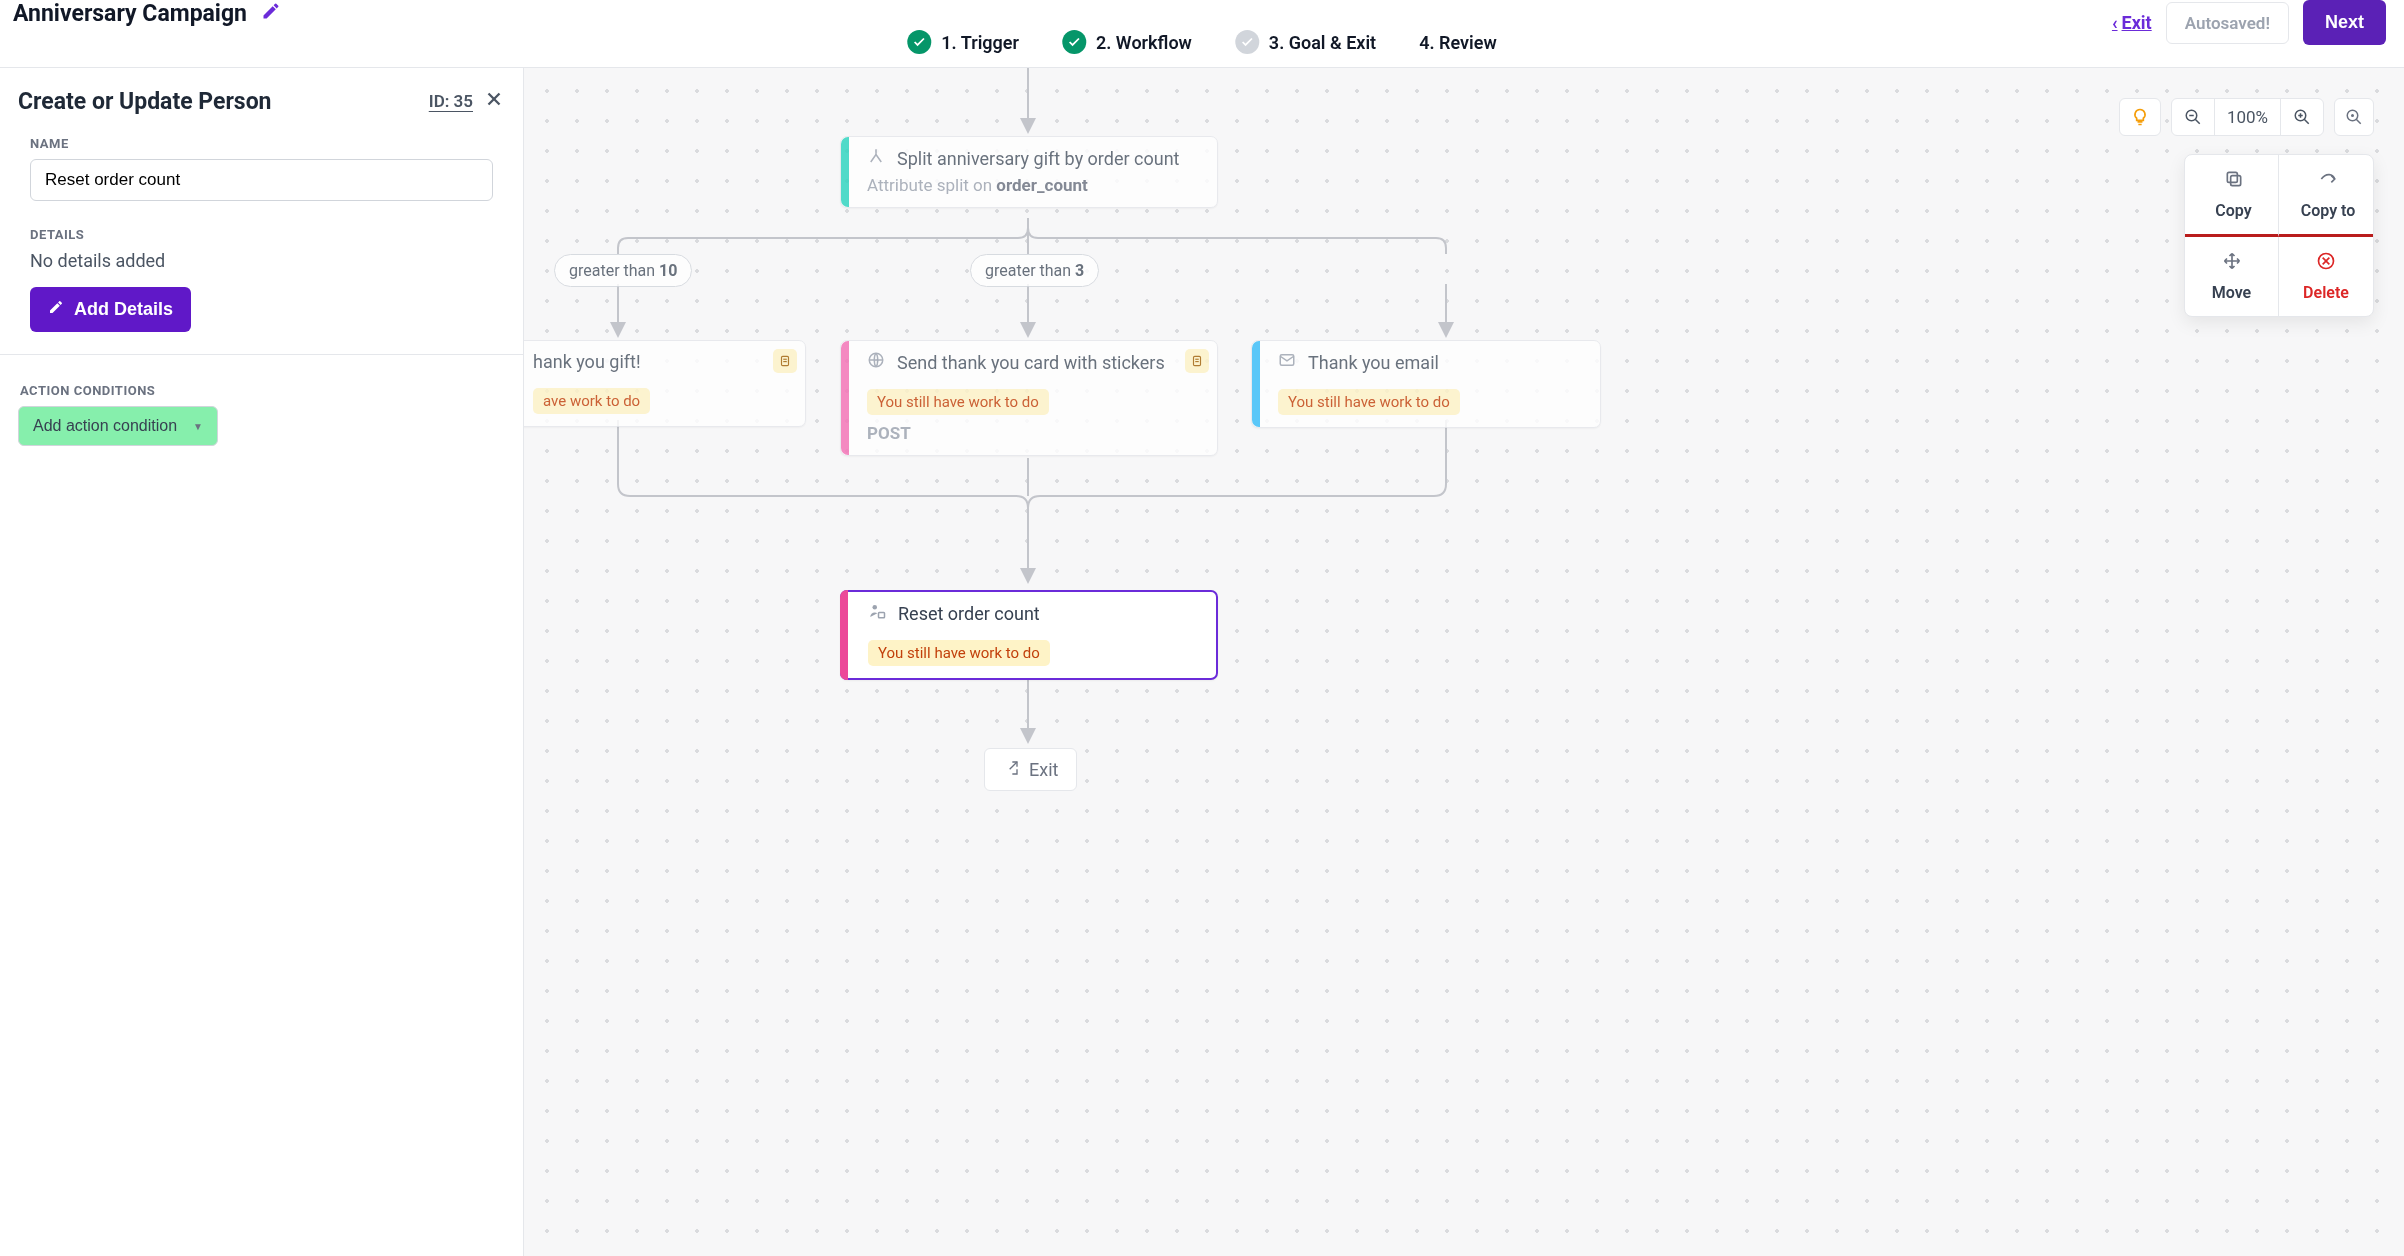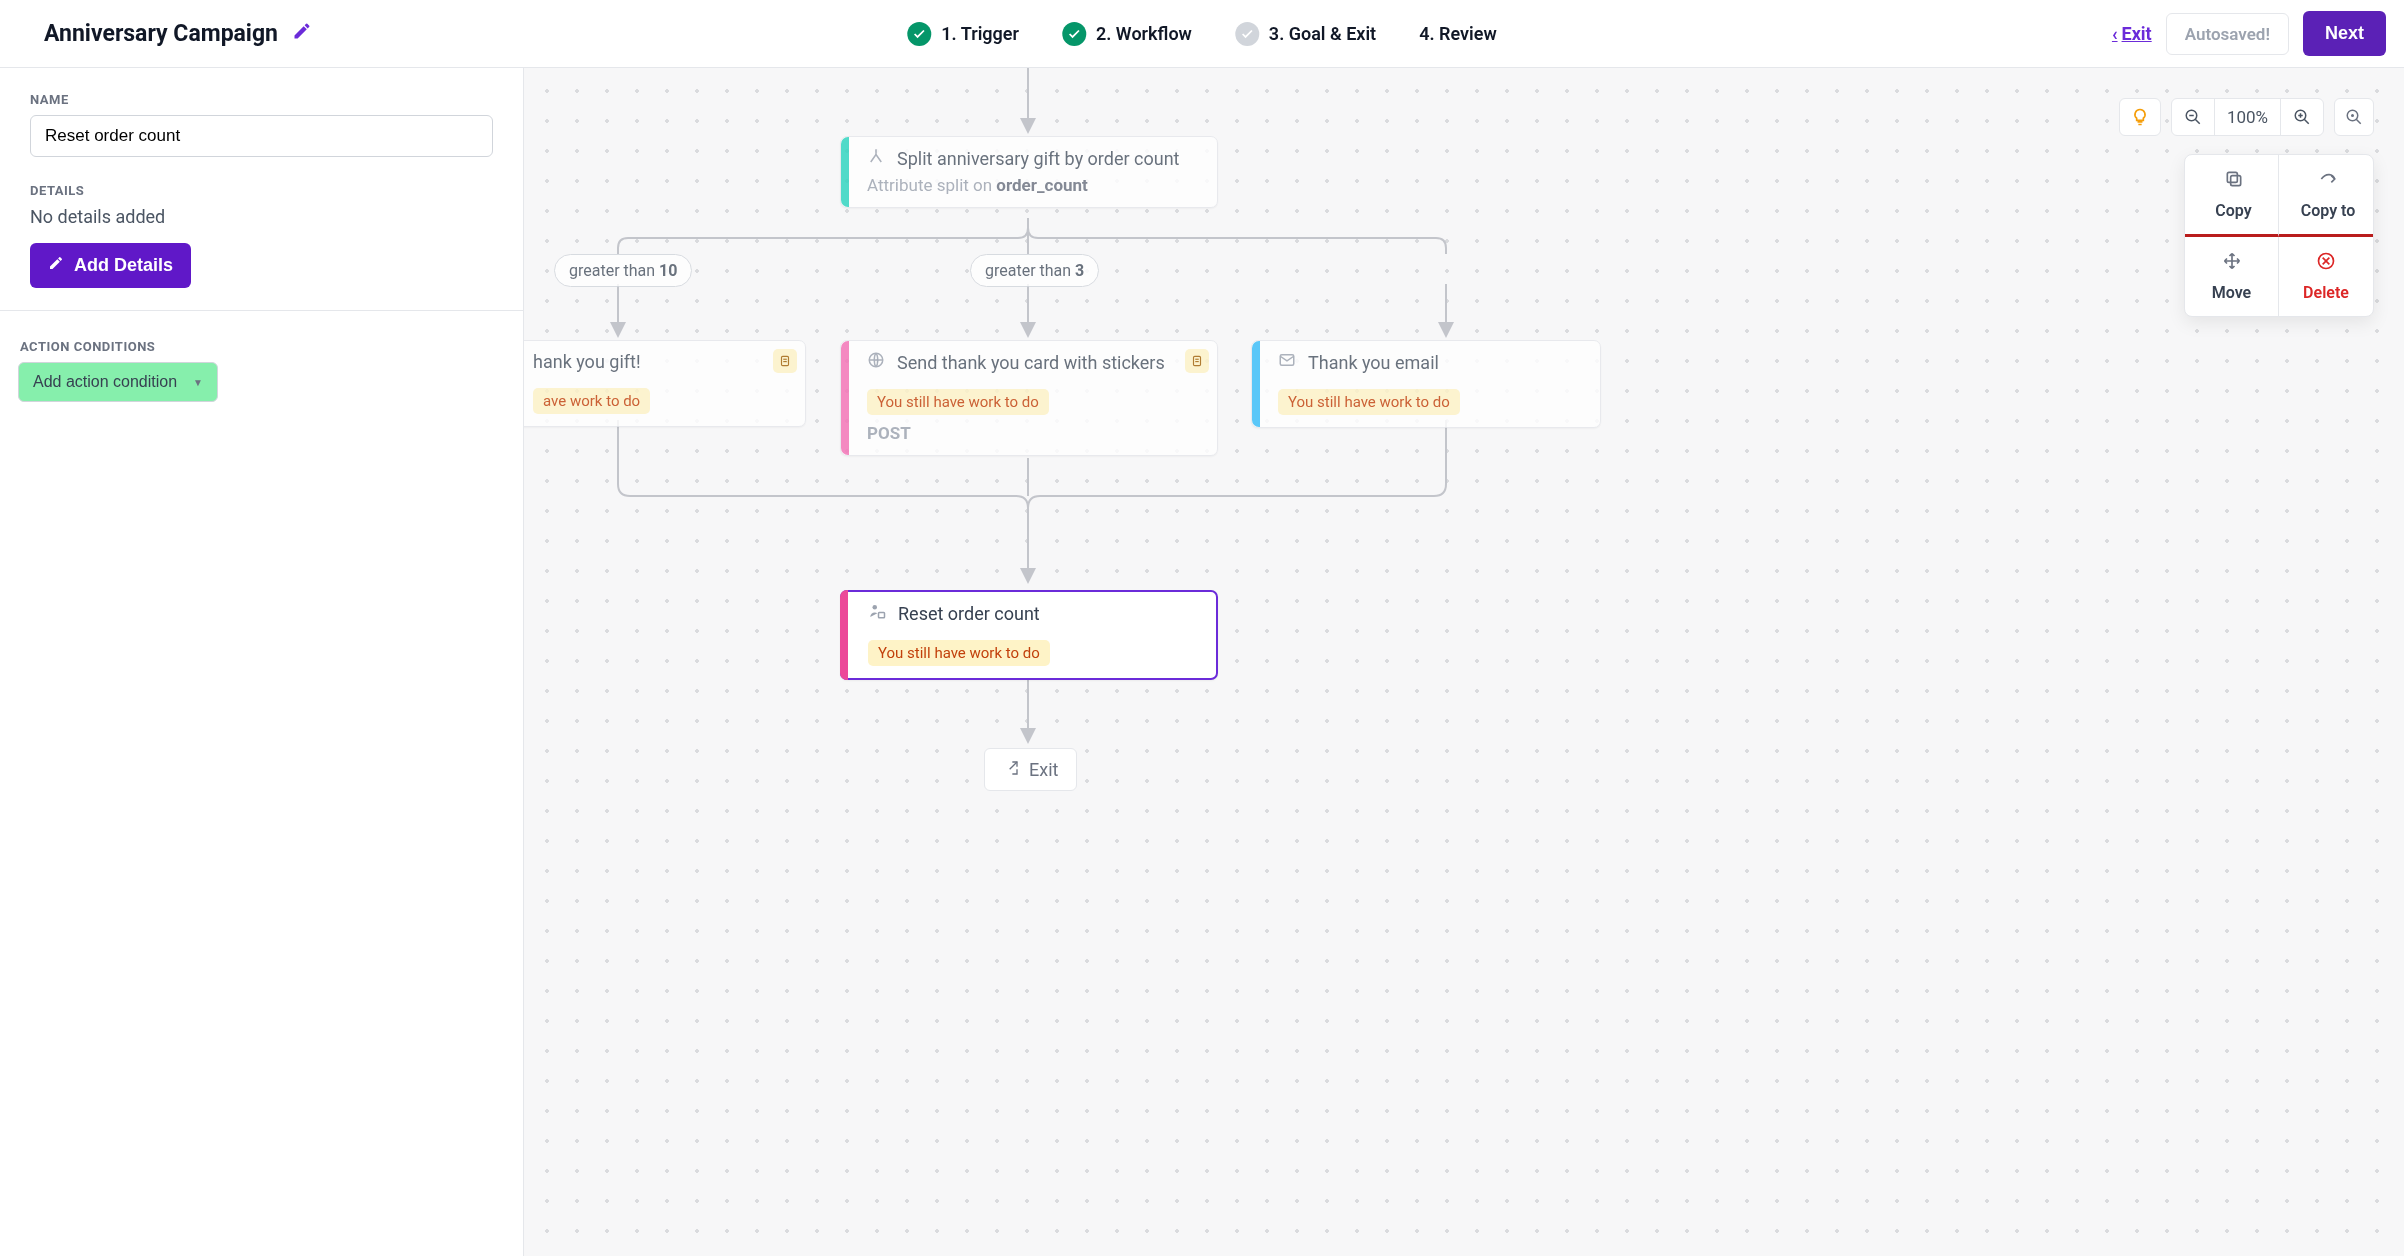--- a/index.html
+++ b/index.html
@@ -6,24 +6,24 @@
   body {
     font-family: -apple-system, BlinkMacSystemFont, "Segoe UI", Roboto, sans-serif;
     color: #1F2937;
     background: #fff;
     overflow: hidden;
   }
 
   
   .header {
     display: flex;
-    align-items: center;
+    align-items: flex-start;
     height: 68px;
     border-bottom: 1px solid #E5E7EB;
-    padding: 0 18px 0 44px;
+    padding: 0 18px 0 13px;
   }
   .header-title {
     font-size: 23px;
     font-weight: 700;
     color: #111827;
     display: flex;
     align-items: center;
     gap: 14px;
   }
   .pencil-icon { color: #6B2BD9; }
@@ -366,20 +366,32 @@
       <span>Exit</span>
     </a>
     <span class="autosaved">Autosaved!</span>
     <button class="btn-primary">Next</button>
   </div>
 </div>
 
 <div class="body">
 
   <div class="sidebar">
+    <div class="panel-header">
+      <div class="panel-title">Create or Update Person</div>
+      <div class="panel-id">
+        <span>ID: 35</span>
+        <span class="close-x">
+          <svg width="22" height="22" viewBox="0 0 24 24" fill="none" stroke="currentColor" stroke-width="2.5">
+              <line x1="18" y1="6" x2="6" y2="18"></line>
+              <line x1="6" y1="6" x2="18" y2="18"></line>
+            </svg>
+        </span>
+      </div>
+    </div>
 
     <div class="field-label">NAME</div>
     <input class="text-input" value="Reset order count" style="">
 
     <div class="field-label" style="margin-top:26px;">DETAILS</div>
     <div class="details-value">No details added</div>
 
     <button class="btn-add">
       <span>
         <svg width="16" height="16" viewBox="0 0 24 24" fill="currentColor">

